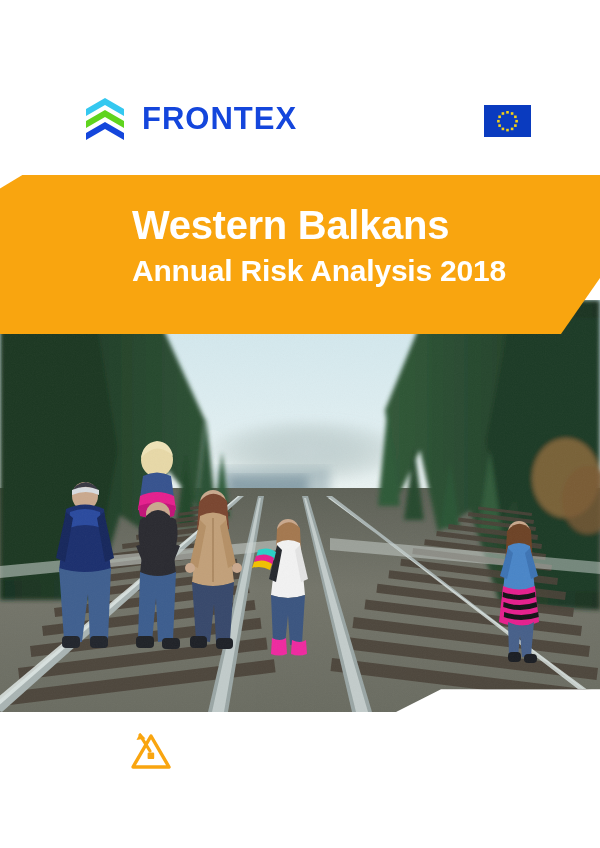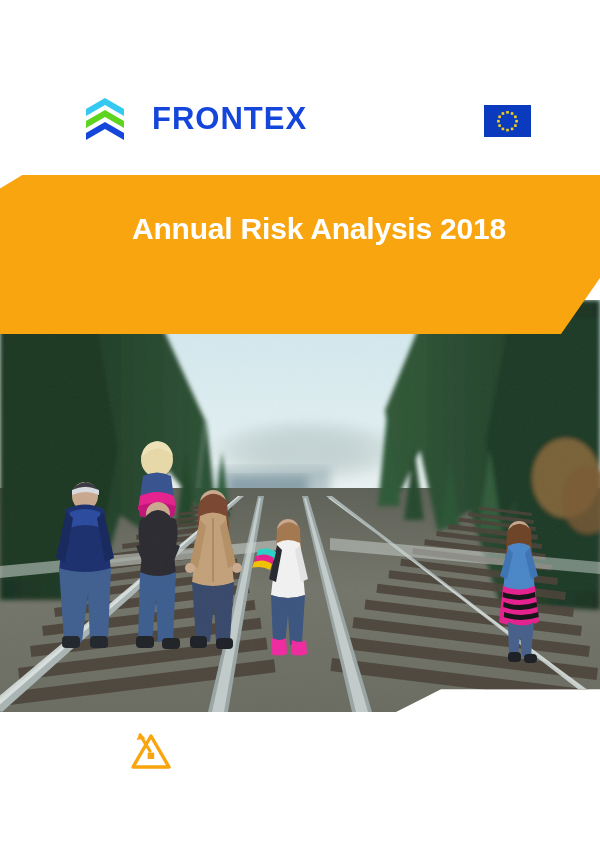--- a/index.html
+++ b/index.html
@@ -24,21 +24,21 @@
     left: 0; top: 0;
     width: 600px; height: 175px;
     background: #ffffff;
     z-index: 30;
   }
   .logo-block {
     position: absolute;
     left: 84px; top: 96px;
     display: flex;
     align-items: center;
-    gap: 26px;
+    gap: 16px;
   }
   .logo-mark {
     width: 42px; height: 44px;
     display: block;
   }
   .logo-word {
     font-family: "Liberation Sans", sans-serif;
     font-weight: bold;
     font-size: 31px;
     letter-spacing: 1.0px;
@@ -159,20 +159,21 @@
           <rect x="14.3" y="10.5" width="2.6" height="2.6"></rect>
           <rect x="17.6" y="7.2" width="2.6" height="2.6"></rect>
         </g>
       </svg>
     </span>
 
   </div>
 
   <div class="banner">
     <div class="banner-inner">
+      <div class="banner-title">Western Balkans</div>
       <div class="banner-subtitle">Annual Risk Analysis 2018</div>
     </div>
   </div>
 
   <div class="photo">
     <svg viewBox="0 0 600 412" width="600" height="412" xmlns="http://www.w3.org/2000/svg" aria-hidden="true">
       <defs>
         <linearGradient id="skyGrad" x1="0" y1="0" x2="0" y2="1">
           <stop offset="0%" stop-color="#cfe6ec"></stop>
           <stop offset="55%" stop-color="#dfeef1"></stop>

